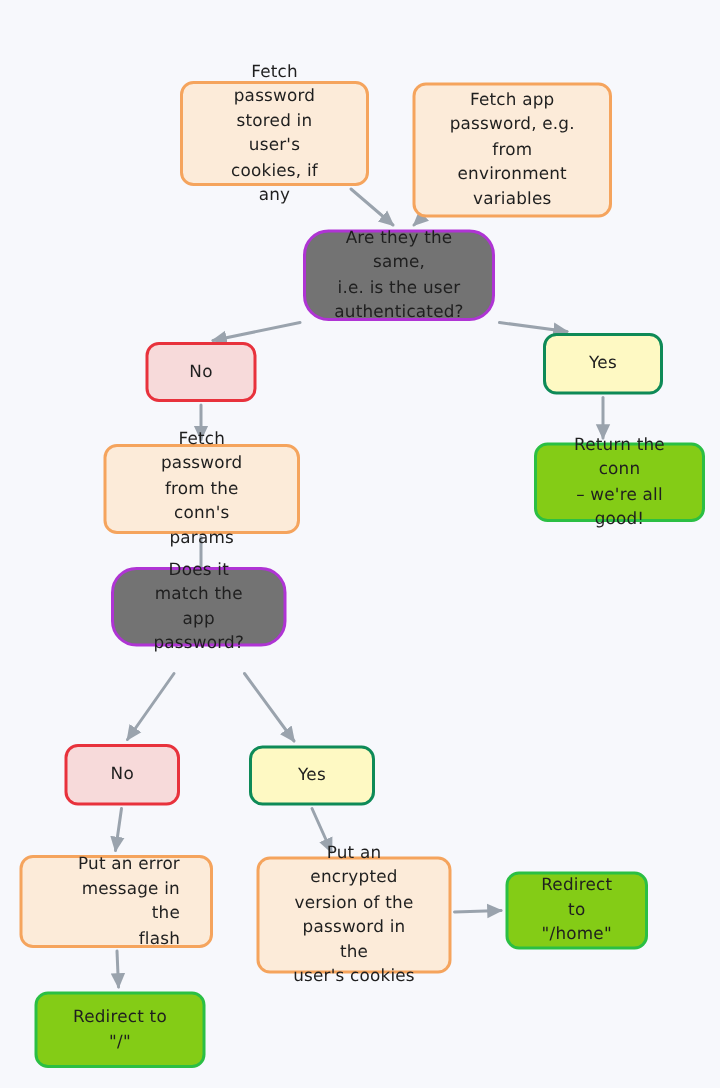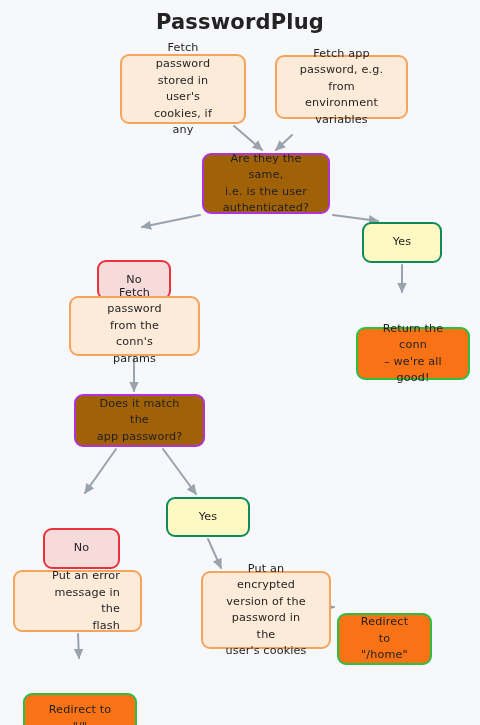--- a/index.html
+++ b/index.html
@@ -53,44 +53,42 @@
     color: #1f1f1f;
     padding: 3px 20px;
     white-space: pre-line;
     letter-spacing: 0.15px;
   }
   .n-process {
     background: #FCEBD9;
     border-color: #F5A45D;
   }
   .n-decision {
-    background: #a16207;
+    background: #737373;
     border-color: #AF34D4;
+    border-radius: 17px;
   }
   .n-no {
     background: #F7DADA;
     border-color: #E8323C;
-    margin-top: 32px;
   }
   .n-yes {
     background: #fef9c3;
     border-color: #0E8A57;
   }
   .n-terminal {
-    background: #f97316;
+    background: #84cc16;
     border-color: #2BBF43;
-    margin-top: 32px;
   }
 </style>
 </head>
 <body>
 
 <div id="canvas">
 
-  <div class="title">PasswordPlug</div>
 
   <svg id="edges" viewBox="0 0 480 725">
     <defs>
       <marker id="arrowhead" markerWidth="6" markerHeight="6" refX="4.6" refY="3" orient="auto" markerUnits="strokeWidth">
         <path d="M 0 0.6 L 5.2 3 L 0 5.4 z" fill="#9AA3AD"></path>
       </marker>
     </defs>
     <g id="edge-group" fill="none" stroke="#9AA3AD" stroke-width="2" stroke-linecap="round" marker-end="url(#arrowhead)">
         <path d="M 234 126 L 262 150"></path>
         <path d="M 292 135 L 276 150"></path>
@@ -105,42 +103,42 @@
         <path d="M 208 539 L 221 568"></path>
         <path d="M 303 608 L 334 607"></path>
         <path d="M 78 634 L 79 658"></path>
       </g>
   </svg>
 
   <div id="node-layer">
       <div class="node n-process" style="left: 120px; top: 54px; width: 126px; height: 70px;"><span>Fetch password
 stored in user's
 cookies, if any</span></div>
-      <div class="node n-process" style="left: 275px; top: 55px; width: 133px; height: 64px;"><span>Fetch app
+      <div class="node n-process" style="left: 275px; top: 55px; width: 133px; height: 90px;"><span>Fetch app
 password, e.g.
 from environment
 variables</span></div>
       <div class="node n-decision" style="left: 202px; top: 153px; width: 128px; height: 61px;"><span>Are they the same,
 i.e. is the user
 authenticated?</span></div>
       <div class="node n-no" style="left: 97px; top: 228px; width: 74px; height: 40px;"><span>No</span></div>
       <div class="node n-yes" style="left: 362px; top: 222px; width: 80px; height: 41px;"><span>Yes</span></div>
       <div class="node n-process" style="left: 69px; top: 296px; width: 131px; height: 60px;"><span>Fetch password
 from the conn's
 params</span></div>
       <div class="node n-terminal" style="left: 356px; top: 295px; width: 114px; height: 53px;"><span>Return the conn
 – we're all good!</span></div>
-      <div class="node n-decision" style="left: 74px; top: 394px; width: 131px; height: 53px;"><span>Does it match the
+      <div class="node n-decision" style="left: 74px; top: 378px; width: 117px; height: 53px;"><span>Does it match the
 app password?</span></div>
       <div class="node n-no" style="left: 43px; top: 496px; width: 77px; height: 41px;"><span>No</span></div>
       <div class="node n-yes" style="left: 166px; top: 497px; width: 84px; height: 40px;"><span>Yes</span></div>
       <div class="node n-process" style="left: 13px; top: 570px; width: 129px; height: 62px; text-align: right;"><span>Put an error
 message in the
 flash</span></div>
-      <div class="node n-process" style="left: 171px; top: 571px; width: 130px; height: 78px; margin-left: 30px;"><span>Put an encrypted
+      <div class="node n-process" style="left: 171px; top: 571px; width: 130px; height: 78px;"><span>Put an encrypted
 version of the
 password in the
 user's cookies</span></div>
       <div class="node n-terminal" style="left: 337px; top: 581px; width: 95px; height: 52px;"><span>Redirect to
 "/home"</span></div>
       <div class="node n-terminal" style="left: 23px; top: 661px; width: 114px; height: 51px;"><span>Redirect to "/"</span></div>
     </div>
 
 </div>
 

